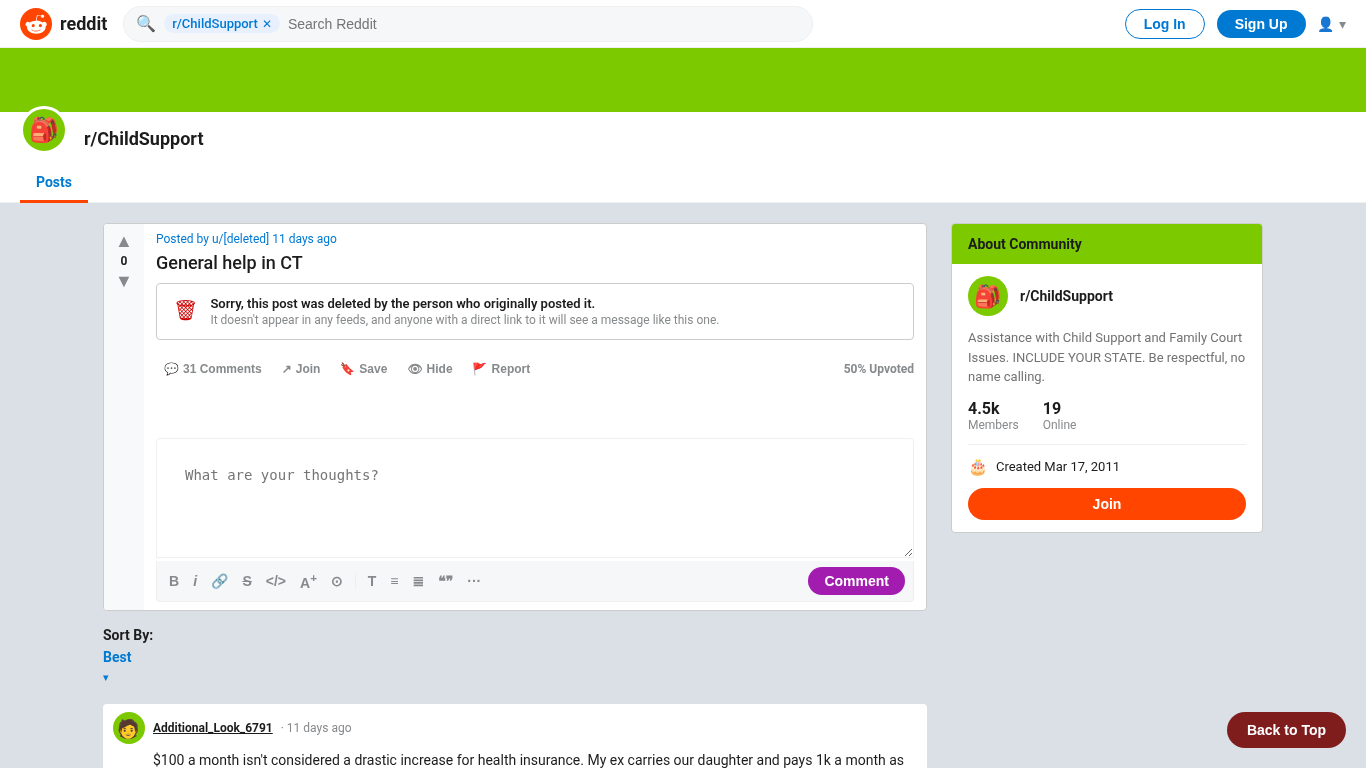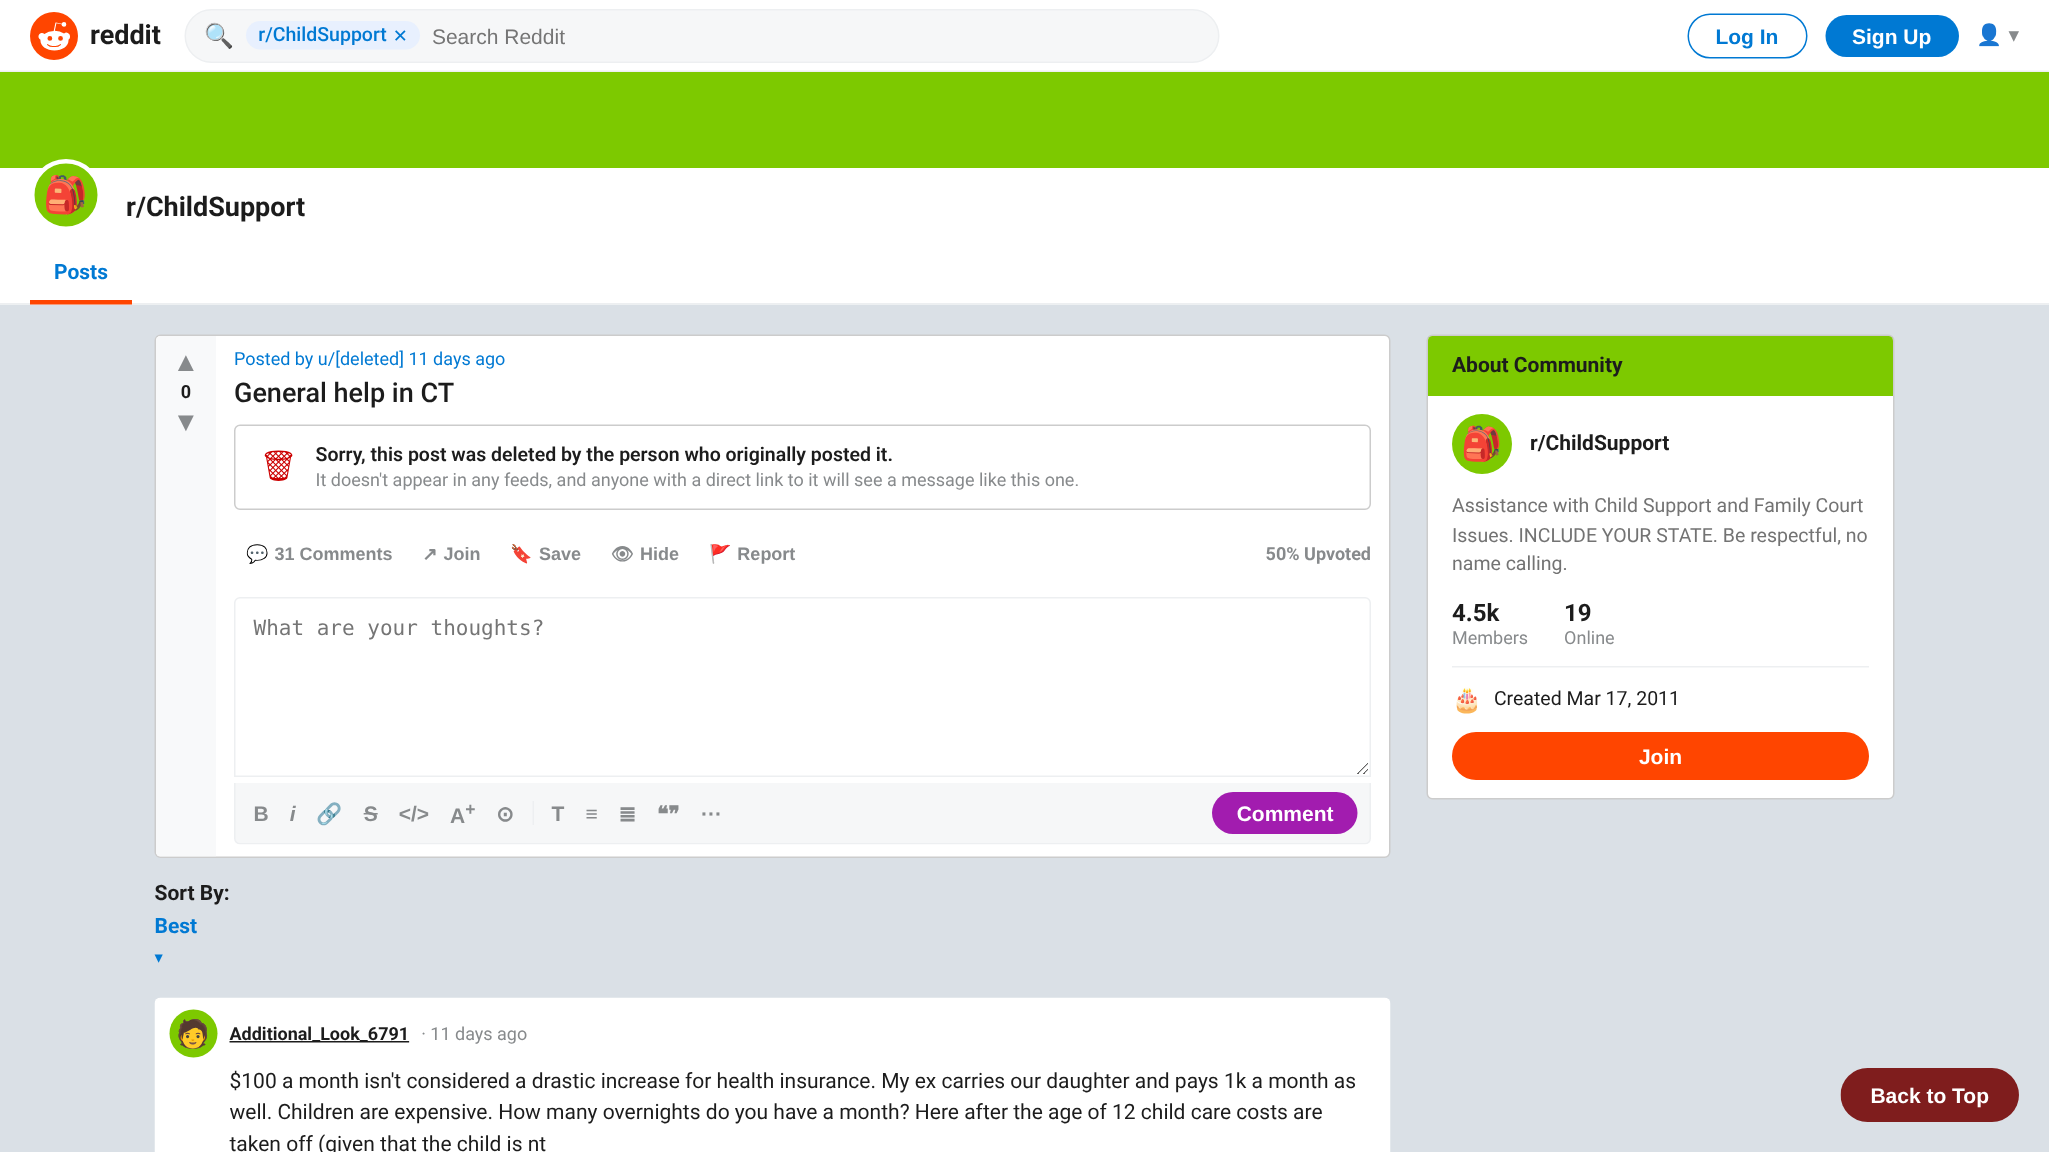--- a/index.html
+++ b/index.html
@@ -272,26 +272,27 @@
 
     
     .comment-box-area {
       margin-top: 12px;
     }
     .comment-textarea {
       width: 100%;
       min-height: 120px;
       border: 1px solid #edeff1;
       border-radius: 4px 4px 0 0;
-      padding: 12px;
+      padding: 28px;
       font-size: 14px;
       resize: vertical;
       outline: none;
       color: #878a8c;
       background: white;
+      margin-top: 40px;
     }
     .comment-toolbar {
       background: #f6f7f8;
       border: 1px solid #edeff1;
       border-top: none;
       border-radius: 0 0 4px 4px;
       padding: 6px 8px;
       display: flex;
       align-items: center;
       gap: 6px;

